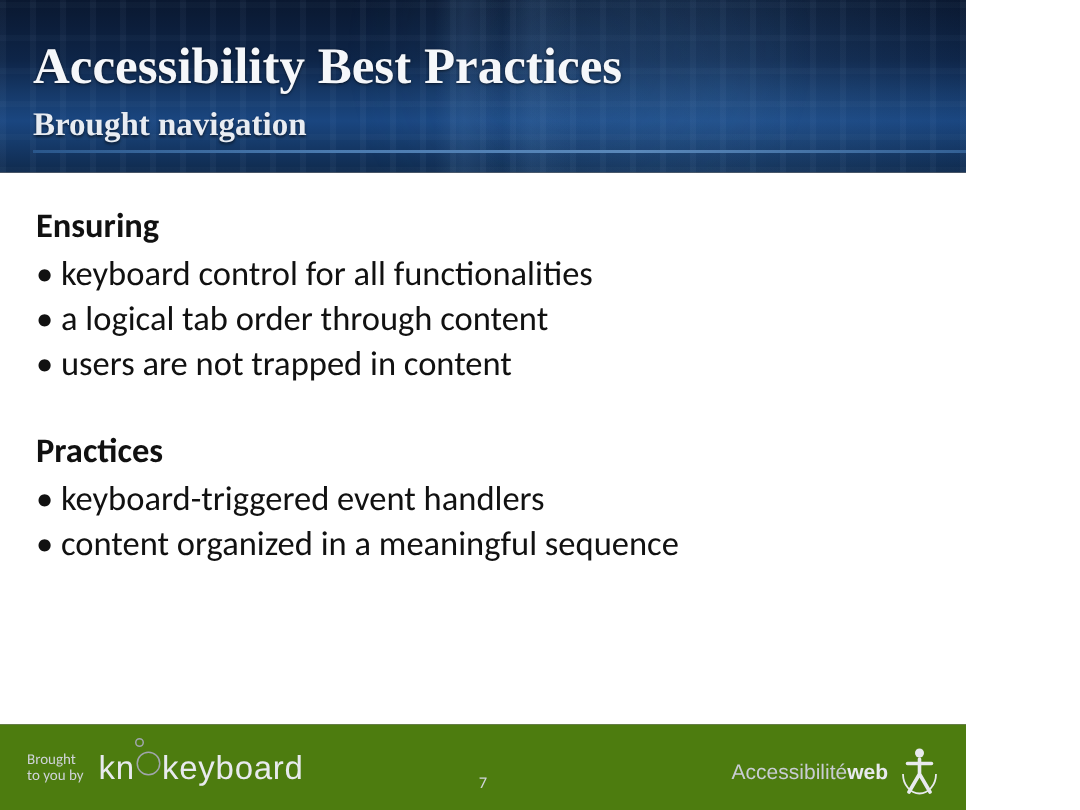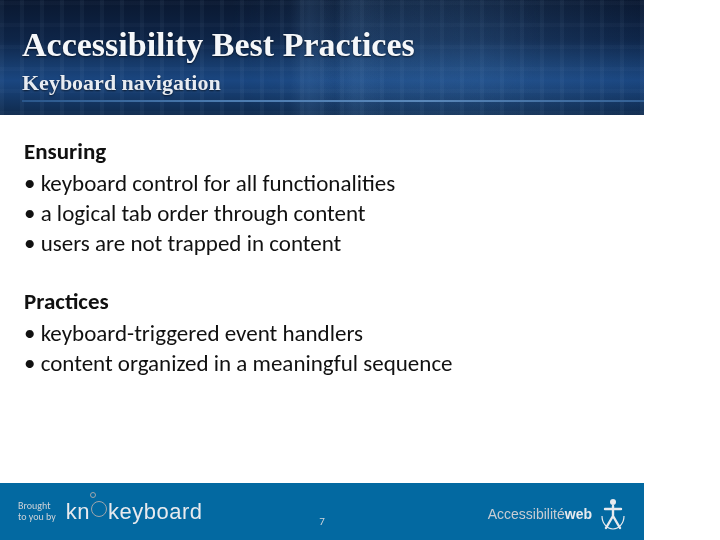--- a/index.html
+++ b/index.html
@@ -72,21 +72,21 @@
     margin-bottom: 4px;
   }
   .bullet {
     font-size: 23px;
     line-height: 1.3;
   }
   .footer {
     position: absolute;
     left: 0; bottom: 0;
     width: 100%; height: 57px;
-    background: #0369a1;
+    background: #4d7c0f;
     color: #e6e6e6;
     display: flex;
     align-items: center;
     padding: 16px 18px;
   }
   .brought {
     font-size: 10px;
     line-height: 1.05;
     color: #cfd3d8;
     margin-right: 10px;
@@ -143,21 +143,21 @@
   }
   .aw-icon svg { width: 100%; height: 100%; }
 </style>
 </head>
 <body>
 
 <div class="slide">
 
   <div class="header">
     <div class="title">Accessibility Best Practices</div>
-    <div class="subtitle">Keyboard navigation</div>
+    <div class="subtitle">Brought navigation</div>
   </div>
 
   <div class="body">
 
     <div class="block">
       <div class="block-heading">Ensuring</div>
       <div class="bullet">• <span>keyboard control for all functionalities</span></div>
       <div class="bullet">• <span>a logical tab order through content</span></div>
       <div class="bullet">• <span>users are not trapped in content</span></div>
     </div>

